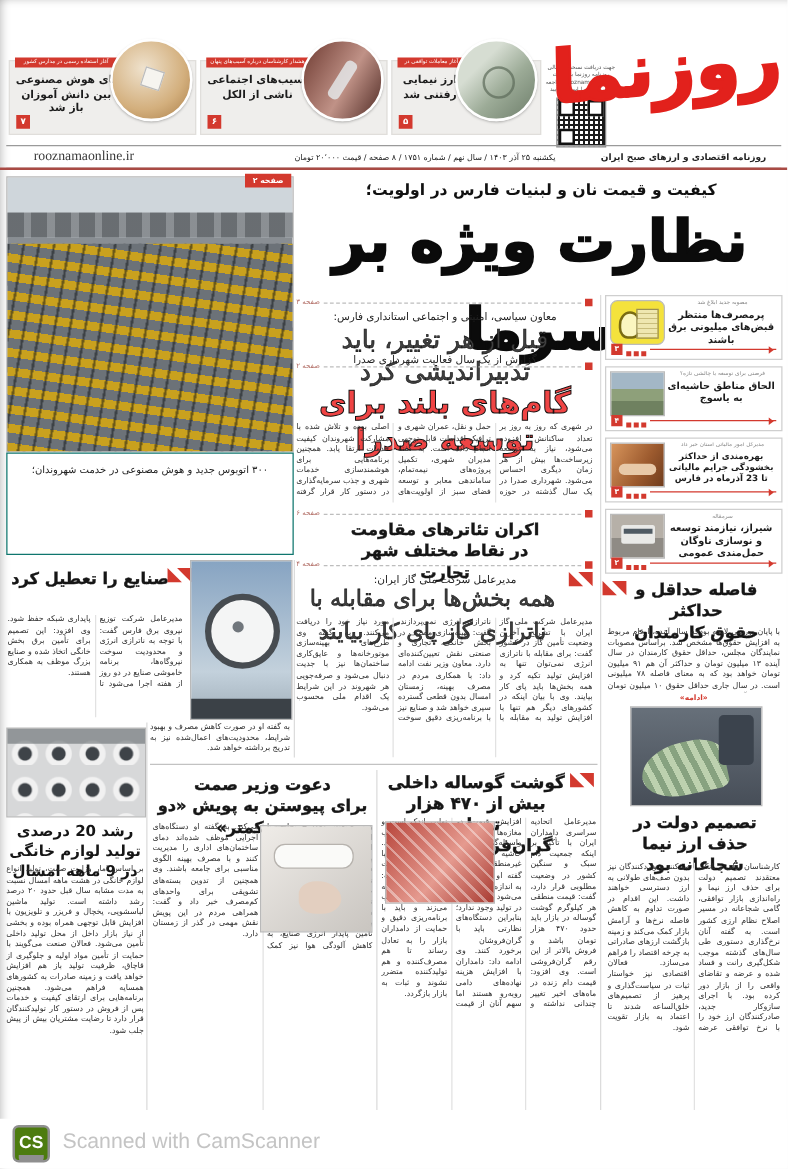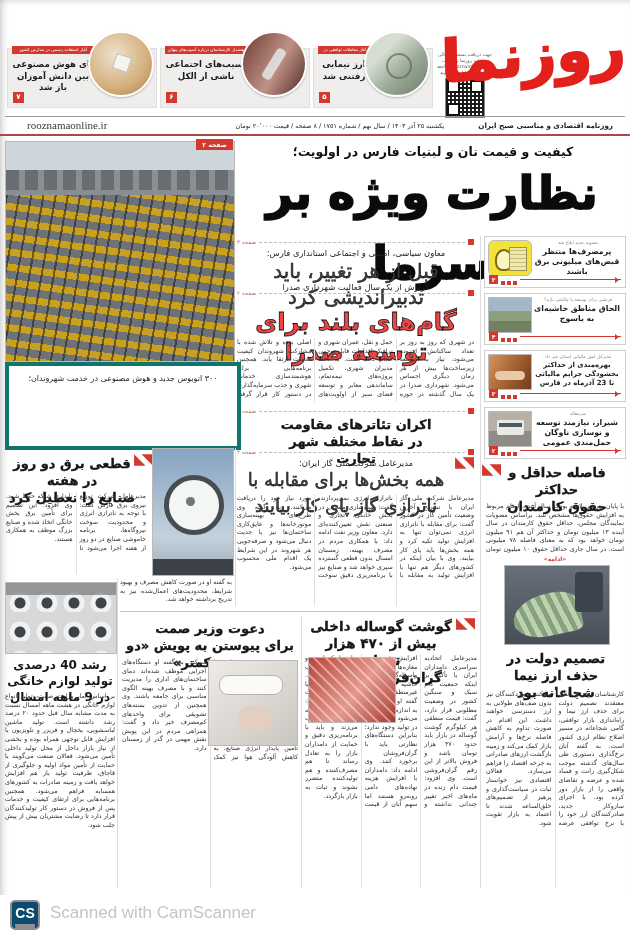--- a/index.html
+++ b/index.html
@@ -114,21 +114,21 @@
   .ph-thermo s{position:absolute;left:30px;top:44px;width:34px;height:26px;background:#e3cfc0;border-radius:40% 55% 45% 40%;text-decoration:none;}
   .ph-money{background:linear-gradient(#67707a,#474e58);}
   .ph-money .fan{position:absolute;left:8px;bottom:8px;width:68px;height:42px;transform:rotate(-12deg);
       background:repeating-linear-gradient(75deg,#bdd1af 0 5px,#87a280 5px 10px);border-radius:60% 40% 15% 50%;}
   .ph-money:after{content:"";position:absolute;right:6px;top:6px;width:28px;height:40px;background:#3b434d;border-radius:4px;}
 
   .more-red{color:#d3392e;font-size:6px;font-weight:bold;}
 
   
   .cs-bar{position:absolute;left:0;right:0;bottom:0;height:40px;background:#fff;}
-  .cs-logo{position:absolute;left:10px;top:5px;width:30px;height:30px;background:#0c4a6e;border-radius:5px;
+  .cs-logo{position:absolute;left:10px;top:5px;width:30px;height:30px;background:#4d7c0f;border-radius:5px;
            border:2px solid #8f8f8f;box-sizing:border-box;}
   .cs-logo span{position:absolute;left:0;right:0;top:3px;text-align:center;color:#fff;font-weight:bold;
                 font-size:14px;font-family:"Liberation Sans",sans-serif;}
   .cs-logo:after{content:"";position:absolute;left:3px;right:3px;bottom:-1px;height:5px;background:#8f8f8f;border-radius:0 0 3px 3px;}
   .cs-label{position:absolute;left:50px;top:8px;font-size:17px;color:#c4c4c4;direction:ltr;
             font-family:"Liberation Sans",sans-serif;}
 </style>
 </head>
 <body>
 
@@ -166,21 +166,21 @@
         <i style="right:1px;top:1px;"></i>
         <i style="left:1px;bottom:1px;"></i>
     </div>
   </div>
 
   <div class="abs c logo" style="left:496px;top:2px;width:130px;height:110px;">روزنما</div>
 
   <div class="abs dateband" style="left:5px;top:116px;width:620px;height:17px;">
     <span class="abs site" style="left:22px;top:2px;">rooznamaonline.ir</span>
     <span class="abs dateline" style="left:205px;top:5px;width:260px;text-align:center;">یکشنبه ۲۵ آذر ۱۴۰۳ / سال نهم / شماره ۱۷۵۱ / ۸ صفحه / قیمت ۲۰٬۰۰۰ تومان</span>
-    <span class="abs tagline" style="right:12px;top:4px;">روزنامه اقتصادی و مناسبی صبح ایران</span>
+    <span class="abs tagline" style="right:12px;top:4px;">روزنامه اقتصادی و ارزهای صبح ایران</span>
   </div>
   <div class="abs redrule" style="left:0;top:134px;width:630px;height:2px;"></div>
 
   <div class="abs photo ph-lead" style="left:5px;top:141px;width:228px;height:219px;">
     <div class="bld"></div>
       <div class="taxis"></div>
   </div>
   <span class="abs chip" style="left:196px;top:139px;width:37px;height:11px;z-index:3;">صفحه ۲</span>
   <div class="abs c kicker" style="left:240px;top:144px;width:386px;font-size:12.5px;">کیفیت و قیمت نان و لبنیات فارس در اولویت؛</div>
   <div class="abs c headline-xl" style="left:237px;top:158px;width:390px;">نظارت ویژه بر سرما</div>
@@ -275,39 +275,38 @@
   <div class="abs hrule" style="left:120px;top:611px;width:358px;"></div>
 
   <span class="abs flag" style="left:456px;top:616px;">◥◣</span>
   <div class="abs c head-md" style="left:306px;top:618px;width:150px;font-size:13.5px;">
     <div>گوشت گوساله داخلی بیش از ۴۷۰ هزار تومان</div>
     <div>گران‌فروشی است</div>
   </div>
   <div class="abs body-txt cols3 clip" style="left:305px;top:654px;width:172px;height:234px;">مدیرعامل اتحادیه سراسری دامداران ایران با تأکید بر اینکه جمعیت دام سبک و سنگین کشور در وضعیت مطلوبی قرار دارد، گفت: قیمت منطقی هر کیلوگرم گوشت گوساله در بازار باید حدود ۴۷۰ هزار تومان باشد و فروش بالاتر از این رقم گران‌فروشی است. وی افزود: قیمت دام زنده در ماه‌های اخیر تغییر چندانی نداشته و افزایش قیمت در مغازه‌ها ناشی از واسطه‌گری و حاشیه سود غیرمنطقی است. به گفته او عرضه دام به اندازه کافی انجام می‌شود و کمبودی در تولید وجود ندارد؛ بنابراین دستگاه‌های نظارتی باید با گران‌فروشان برخورد کنند. وی ادامه داد: دامداران با افزایش هزینه نهاده‌های دامی روبه‌رو هستند اما سهم آنان از قیمت نهایی اندک است و سود اصلی به جیب واسطه‌ها می‌رود. مدیرعامل اتحادیه با اشاره به واردات گوشت گفت: واردات بی‌رویه به تولید داخل آسیب می‌زند و باید با برنامه‌ریزی دقیق و حمایت از دامداران بازار را به تعادل رساند تا هم مصرف‌کننده و هم تولیدکننده متضرر نشوند و ثبات به بازار بازگردد.</div>
   <div class="abs photo ph-meat" style="left:308px;top:657px;width:86px;height:64px;z-index:2;"></div>
 
-  <div class="abs" style="left:5px;top:362px;width:228px;height:80px;border:4px solid #0f766e;background:#fff;">
+  <div class="abs" style="left:5px;top:362px;width:228px;height:80px;border:1px solid #0f766e;background:#fff;">
     <div class="c kick-sm" style="margin-top:8px;font-size:8px;">۳۰۰ اتوبوس جدید و هوش مصنوعی در خدمت شهروندان؛</div>
   </div>
 
   <div class="abs c head-md" style="left:6px;top:455px;width:132px;">
-    <div>قطعی برق دو روز در هفته</div>
     <div>صنایع را تعطیل کرد</div>
   </div>
   <span class="abs flag" style="left:134px;top:452px;">◥◣</span>
   <div class="abs photo ph-gauge" style="left:152px;top:448px;width:80px;height:126px;">
     <div class="dial"></div>
       <div class="pipe"></div>
   </div>
   <div class="abs body-txt cols2 clip" style="left:6px;top:492px;width:140px;height:82px;">مدیرعامل شرکت توزیع نیروی برق فارس گفت: با توجه به ناترازی انرژی و محدودیت سوخت نیروگاه‌ها، برنامه خاموشی صنایع در دو روز از هفته اجرا می‌شود تا پایداری شبکه حفظ شود. وی افزود: این تصمیم برای تأمین برق بخش خانگی اتخاذ شده و صنایع بزرگ موظف به همکاری هستند.</div>
   <div class="abs body-txt clip" style="left:120px;top:578px;width:112px;height:34px;">به گفته او در صورت کاهش مصرف و بهبود شرایط، محدودیت‌های اعمال‌شده نیز به تدریج برداشته خواهد شد.</div>
 
   <div class="abs photo ph-appl" style="left:5px;top:582px;width:110px;height:70px;"></div>
   <div class="abs c head-sm" style="left:5px;top:657px;width:110px;">
-    <div>رشد 40 درصدی تولید لوازم خانگی</div>
+    <div>رشد 20 درصدی تولید لوازم خانگی</div>
     <div>در 9 ماهه امسال</div>
   </div>
   <div class="abs body-txt clip" style="left:5px;top:692px;width:110px;height:196px;">بر اساس آمار وزارت صمت، تولید انواع لوازم خانگی در هشت ماهه امسال نسبت به مدت مشابه سال قبل حدود ۲۰ درصد رشد داشته است. تولید ماشین لباسشویی، یخچال و فریزر و تلویزیون با افزایش قابل توجهی همراه بوده و بخشی از نیاز بازار داخل از محل تولید داخلی تأمین می‌شود. فعالان صنعت می‌گویند با حمایت از تأمین مواد اولیه و جلوگیری از قاچاق، ظرفیت تولید باز هم افزایش خواهد یافت و زمینه صادرات به کشورهای همسایه فراهم می‌شود. همچنین برنامه‌هایی برای ارتقای کیفیت و خدمات پس از فروش در دستور کار تولیدکنندگان قرار دارد تا رضایت مشتریان بیش از پیش جلب شود.</div>
 
   <div class="abs c head-md" style="left:122px;top:620px;width:176px;">
     <div>دعوت وزیر صمت</div>
     <div>برای پیوستن به پویش «دو درجه کمتر»</div>
   </div>
   <div class="abs body-txt cols2 clip" style="left:122px;top:658px;width:176px;height:230px;">وزیر صنعت، معدن و تجارت با اشاره به وضعیت تولید و تأمین انرژی، مدیریت بهینه نیروگاه‌ها و برنامه‌های مقابله با آلودگی هوا در فصل سرما، از همه واحدهای تولیدی و مردم خواست به پویش «دو درجه کمتر» بپیوندند. وی تأکید کرد: کاهش دو درجه‌ای دمای محیط کار و منازل علاوه بر صرفه‌جویی در مصرف گاز و تأمین پایدار انرژی صنایع، به کاهش آلودگی هوا نیز کمک می‌کند. به گفته او دستگاه‌های اجرایی موظف شده‌اند دمای ساختمان‌های اداری را مدیریت کنند و با مصرف بهینه الگوی مناسبی برای جامعه باشند. وی همچنین از تدوین بسته‌های تشویقی برای واحدهای کم‌مصرف خبر داد و گفت: همراهی مردم در این پویش نقش مهمی در گذر از زمستان دارد.</div>
   <div class="abs photo ph-thermo" style="left:208px;top:660px;width:88px;height:84px;z-index:2;">

